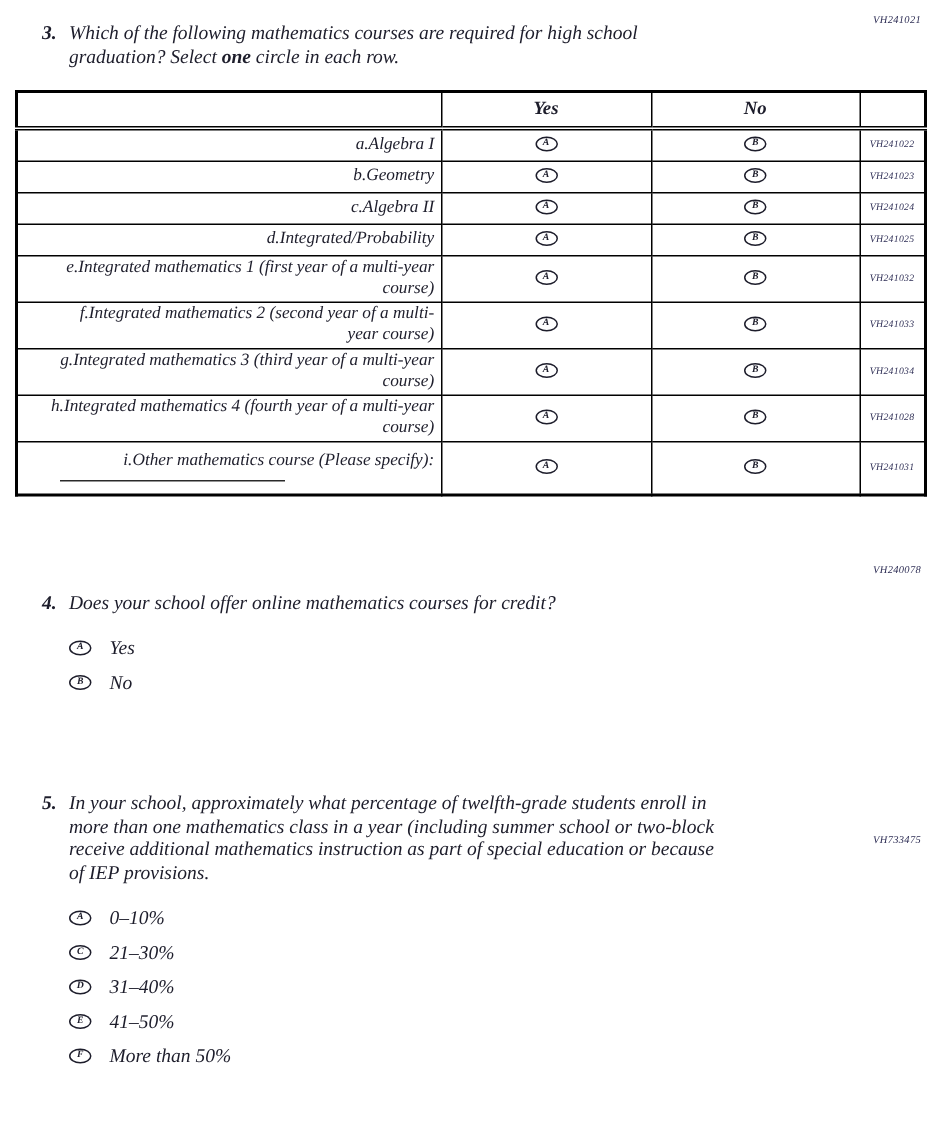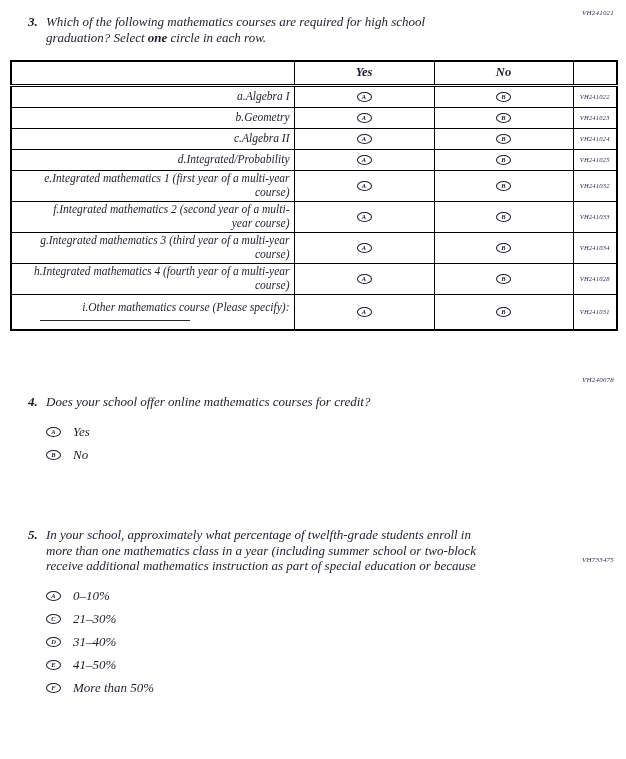--- a/index.html
+++ b/index.html
@@ -243,20 +243,21 @@
 
   <span class="vh-code" style="top:508px;margin-top:48px;">VH733475</span>
 
   <div class="q" style="top:527px; width:545px;">
     <div class="q-head">
       <span class="q-num">5.</span>
       <div class="q-text">
         <span class="ln">In your school, approximately what percentage of twelfth-grade students enroll in</span>
         <span class="ln">more than one mathematics class in a year (including summer school or two-block</span>
         <span class="ln">receive additional mathematics instruction as part of special education or because</span>
+        <span class="ln">of IEP provisions.</span>
       </div>
     </div>
     <div class="opt-list">
       <div class="opt">
         <span class="oval">
             <span class="ov-l">A</span>
           </span>
         <span class="opt-label">0–10%</span>
       </div>
       <div class="opt">

